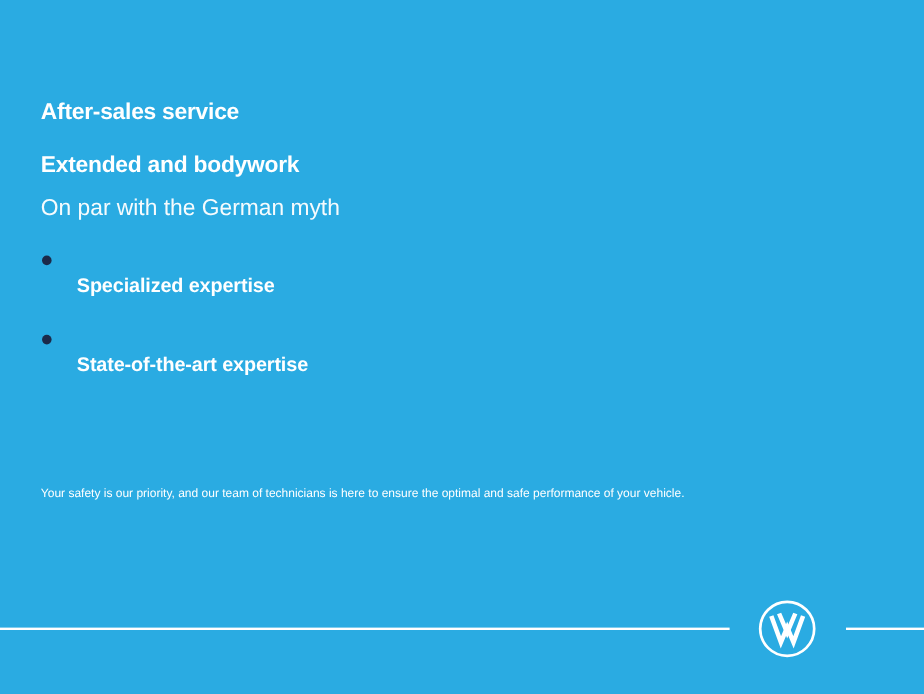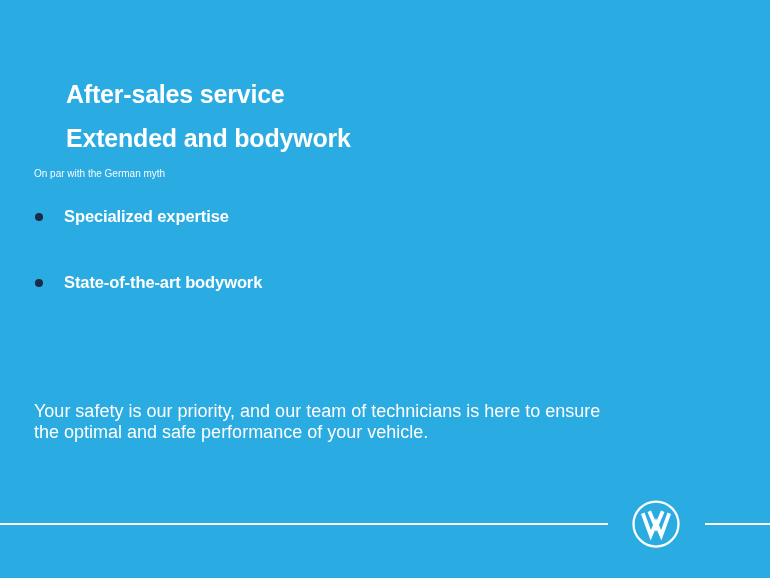--- a/index.html
+++ b/index.html
@@ -23,33 +23,32 @@
 
   
   .heading-block {
     position: absolute;
     left: 34px;
     top: 72px;
     width: 700px;
   }
   .heading-line {
     color: #ffffff;
-    font-size: 25px;
+    font-size: 19px;
     font-weight: bold;
     line-height: 44px;
     letter-spacing: -0.2px;
     white-space: nowrap;
-    margin-left: 32px;
   }
   .subtitle {
     position: absolute;
     left: 34px;
     top: 163px;
     color: #ffffff;
-    font-size: 10px;
+    font-size: 19px;
     font-weight: normal;
     line-height: 22px;
     opacity: 0.96;
     white-space: nowrap;
   }
 
   
   .bullet-list {
     position: absolute;
     left: 34px;
@@ -57,21 +56,21 @@
     width: 700px;
     margin: 0;
     padding: 0;
     list-style: none;
   }
   .bullet-item {
     position: relative;
     height: 66px;
     padding-left: 30px;
     display: flex;
-    align-items: flex-start;
+    align-items: center;
   }
   .bullet-dot {
     position: absolute;
     left: 1px;
     top: 8px;
     width: 8px;
     height: 8px;
     border-radius: 50%;
     background: #1b2a4a;
   }
@@ -84,21 +83,21 @@
     white-space: nowrap;
   }
 
   
   .paragraph {
     position: absolute;
     left: 34px;
     top: 401px;
     width: 570px;
     color: #ffffff;
-    font-size: 18px;
+    font-size: 10px;
     font-weight: normal;
     line-height: 21px;
   }
 
   
   .rule {
     position: absolute;
     top: 523px;
     height: 2px;
     background: #ffffff;
@@ -127,21 +126,21 @@
 
   <div class="subtitle">On par with the German myth</div>
 
   <ul class="bullet-list">
     <li class="bullet-item">
       <span class="bullet-dot"></span>
       <span class="bullet-text">Specialized expertise</span>
     </li>
     <li class="bullet-item">
       <span class="bullet-dot"></span>
-      <span class="bullet-text">State-of-the-art bodywork</span>
+      <span class="bullet-text">State-of-the-art expertise</span>
     </li>
   </ul>
 
   <div class="paragraph">Your safety is our priority, and our team of technicians is here to ensure the optimal and safe performance of your vehicle.</div>
 
   <div class="rule rule-left"></div>
   <div class="rule rule-right"></div>
 
   <div class="vw-logo">
     <svg width="50" height="50" viewBox="0 0 100 100" aria-hidden="true">

